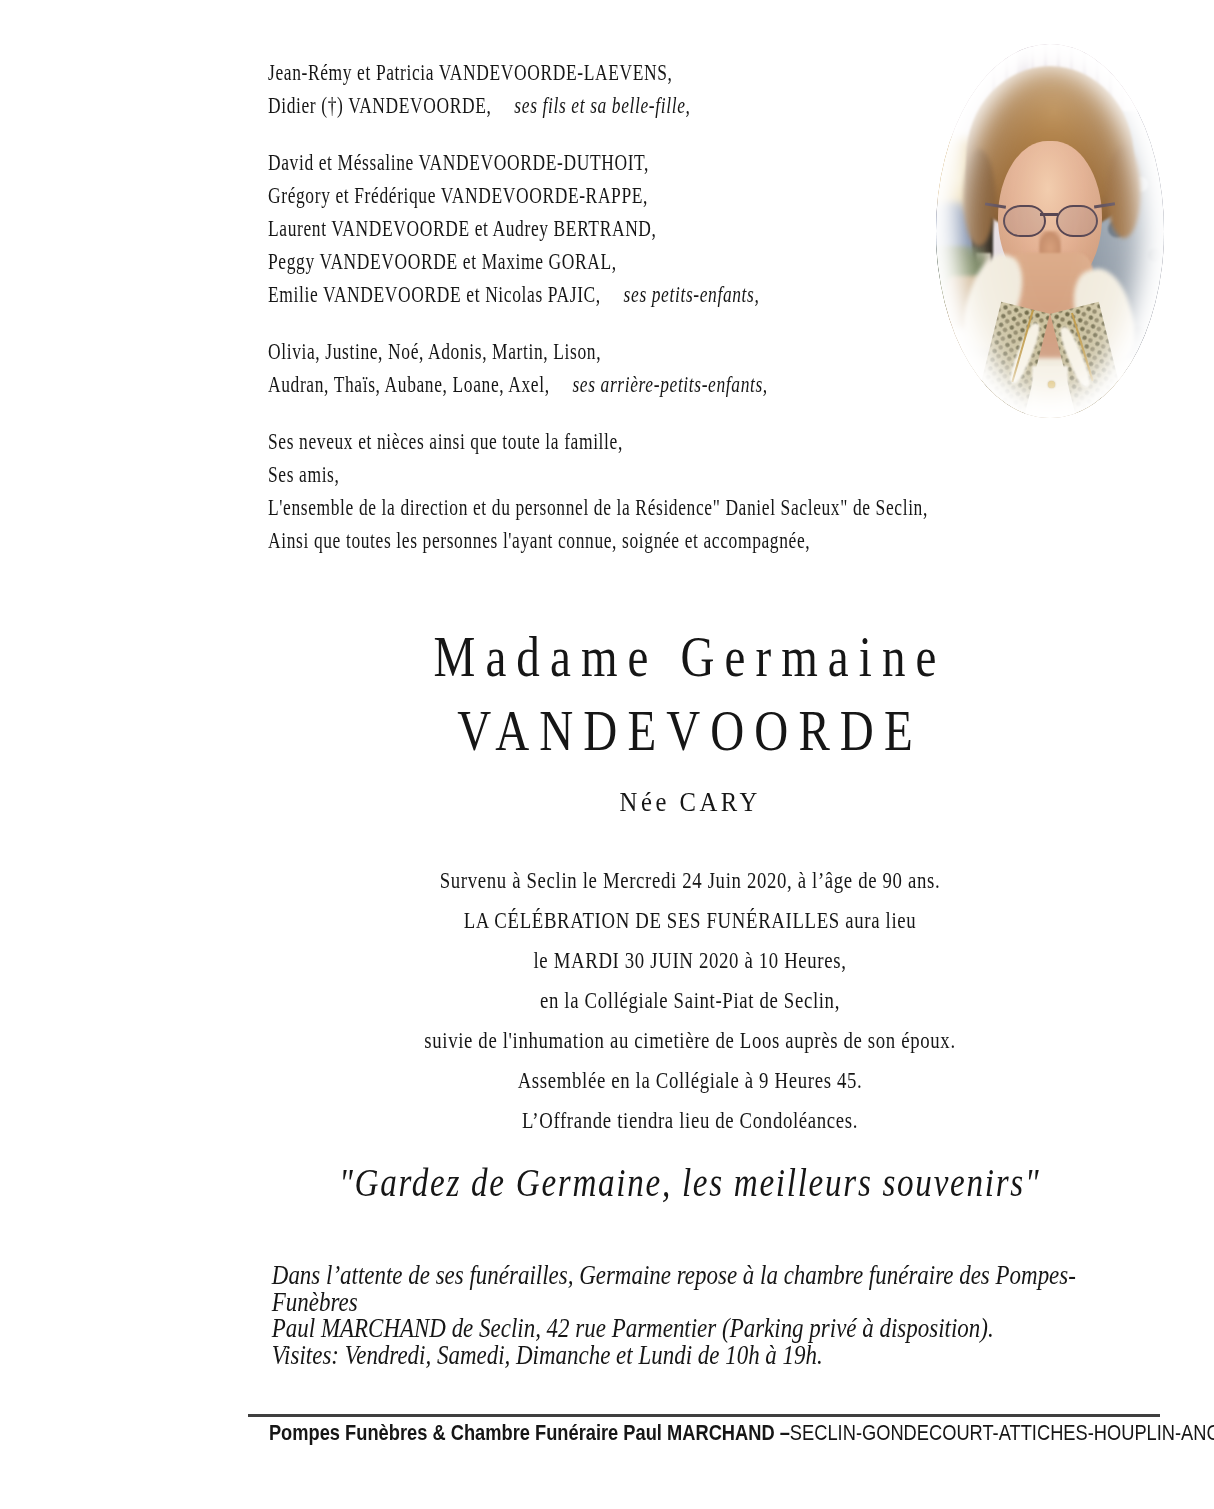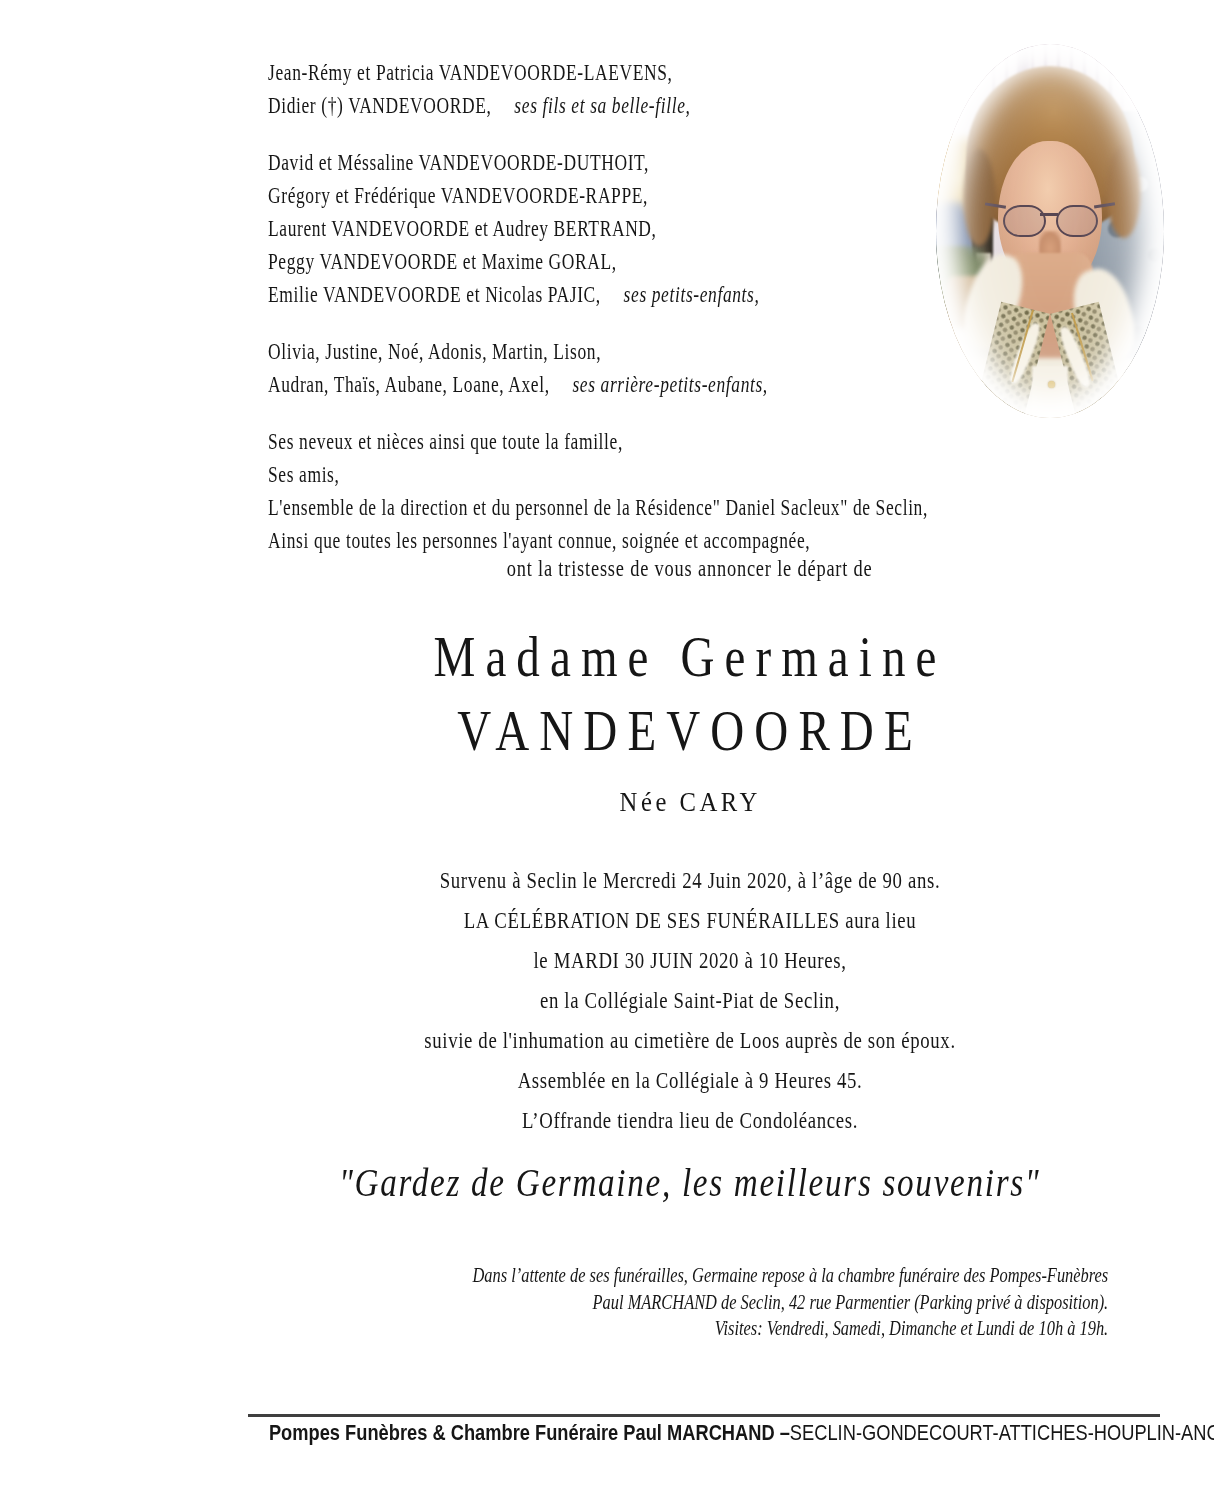--- a/index.html
+++ b/index.html
@@ -41,21 +41,21 @@
   .name-block{top:616px;text-align:center;}
   .dname{margin:4px;font-weight:normal;font-size:56px;line-height:74px;letter-spacing:12px;}
   .dmaiden,.dtitle{margin:0;font-weight:normal;font-size:28px;line-height:60px;letter-spacing:4px;}
 
   
   .ceremony{top:860px;text-align:center;font-size:23.5px;}
   .ceremony p{line-height:40px;letter-spacing:0.8px;}
 
   .quote{top:1160px;text-align:center;font-size:39px;font-style:italic;letter-spacing:2px;}
 
-  .repose{top:1262px;text-align:right;font-size:20px;font-style:italic;}
+  .repose{top:1262px;text-align:left;font-size:28px;font-style:italic;}
   .repose p{line-height:26.5px;}
 
   .message{top:1372px;text-align:center;font-family:"Liberation Sans","DejaVu Sans",sans-serif;
            font-style:italic;font-size:25px;font-weight:bold;}
   .message .mx{font-weight:500;}
 
   .rule{position:absolute;left:248px;top:1414px;width:912px;height:3px;background:var(--rule,#3f3f3f);}
 
   .company{top:1420px;text-align:center;font-family:"Liberation Sans","DejaVu Sans",sans-serif;}
   .company .c1{font-size:21.5px;line-height:26px;}
@@ -206,21 +206,20 @@
         </div>
         <div class="group">
           <p class="fline"><span>Ses neveux et nièces ainsi que toute la famille,</span></p>
           <p class="fline"><span>Ses amis,</span></p>
           <p class="fline"><span>L'ensemble de la direction et du personnel de la Résidence" Daniel Sacleux" de Seclin,</span></p>
           <p class="fline"><span>Ainsi que toutes les personnes l'ayant connue, soignée et accompagnée,</span></p>
         </div>
       </div>
     </section>
 
-    <p class="intro abs"><span>ont la tristesse de vous annoncer le départ de</span></p>
 
     <header class="name-block">
       <h1 class="dname"><span class="hx">Madame Germaine VANDEVOORDE</span></h1>
       <h2 class="dmaiden"><span class="hx2">Née CARY</span></h2>
     </header>
 
     <section class="ceremony">
       <div class="cx80c">
         <p>Survenu à Seclin le Mercredi 24 Juin 2020, à l’âge de 90 ans.</p>
         <p>LA CÉLÉBRATION DE SES FUNÉRAILLES aura lieu</p>

